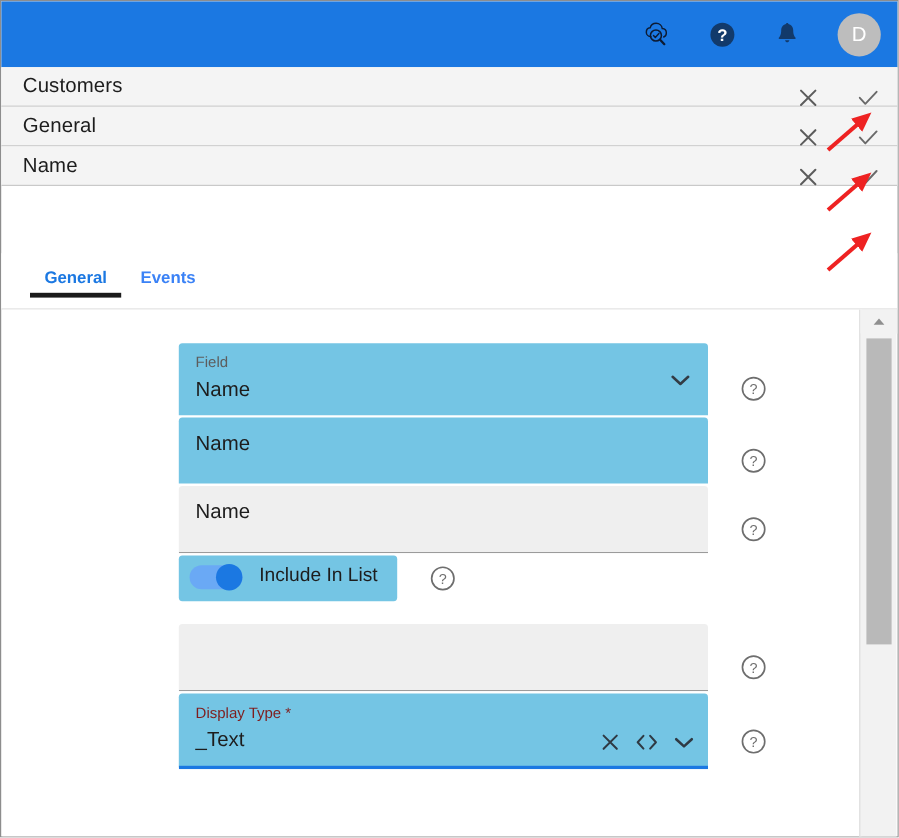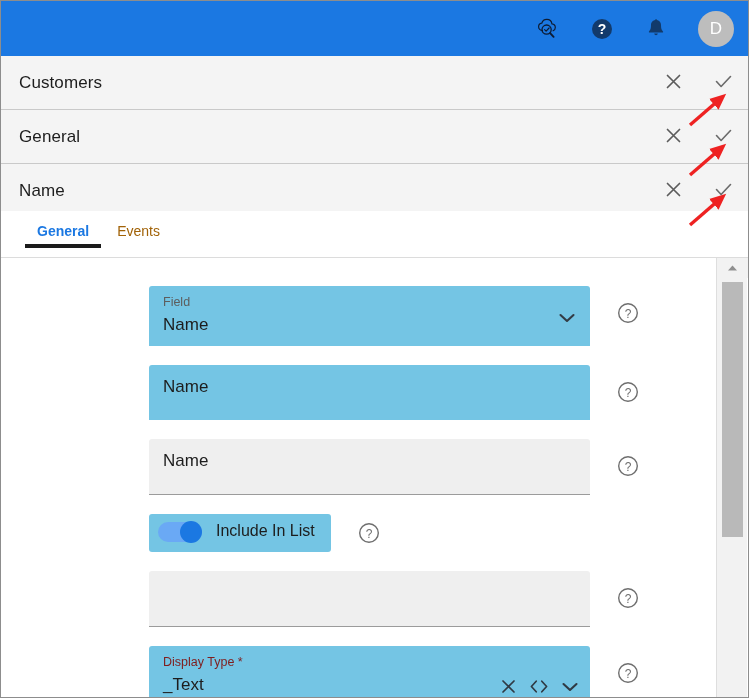--- a/index.html
+++ b/index.html
@@ -37,21 +37,21 @@
     background: #bdbdbd; color: #ffffff;
     display: flex; align-items: center; justify-content: center;
     font-size: 17px; font-weight: 400; cursor: pointer;
     margin-left: 4px;
   }
 
   
   .crumbs { position: absolute; left: 0; top: 55px; width: 747px; }
   .crumb-row {
     position: relative;
-    height: 54px;
+    height: 33px;
     background: #f4f4f4;
     border-bottom: 1px solid #c9c9c9;
     display: flex; align-items: center;
     padding: 0 0 0 18px;
   }
   .crumb-title {
     font-size: 17px; color: #1d1d1d; font-weight: 400;
     letter-spacing: .1px;
   }
   .crumb-actions {
@@ -69,38 +69,38 @@
     padding-left: 22px;
     border-bottom: 1px solid #dcdcdc;
   }
   .tab {
     position: relative;
     padding: 12px 14px 0 14px;
     font-size: 14px; font-weight: bold;
     cursor: pointer;
   }
   .tab.active { color: #1b78e2; }
-  .tab.inactive { color: #a16207; font-weight: normal; }
+  .tab.inactive { color: #3b82f6; font-weight: bold; }
   .tab.active::after {
     content: ""; position: absolute;
     left: 2px; right: 2px; bottom: -9px;
     height: 4px; background: #1b1b1b;
   }
 
   
   .body {
     position: absolute; left: 1px; top: 257px;
     width: 716px; height: 439px;
     background: #ffffff;
     overflow: hidden;
   }
   .form { padding-top: 28px; }
   .field-row {
-    display: flex; align-items: flex-start;
-    margin-bottom: 19px;
+    display: flex; align-items: center;
+    margin-bottom: 2px;
     padding-left: 147px;
   }
   .field {
     position: relative;
     width: 441px;
     border-radius: 3px 3px 0 0;
   }
   .field.hl { background: #74c5e4; }
   .field.ro { background: #efefef; border-bottom: 1px solid #9b9b9b; }
   .field.focused { background: #74c5e4; border-bottom: 3px solid #1b78e2; }

